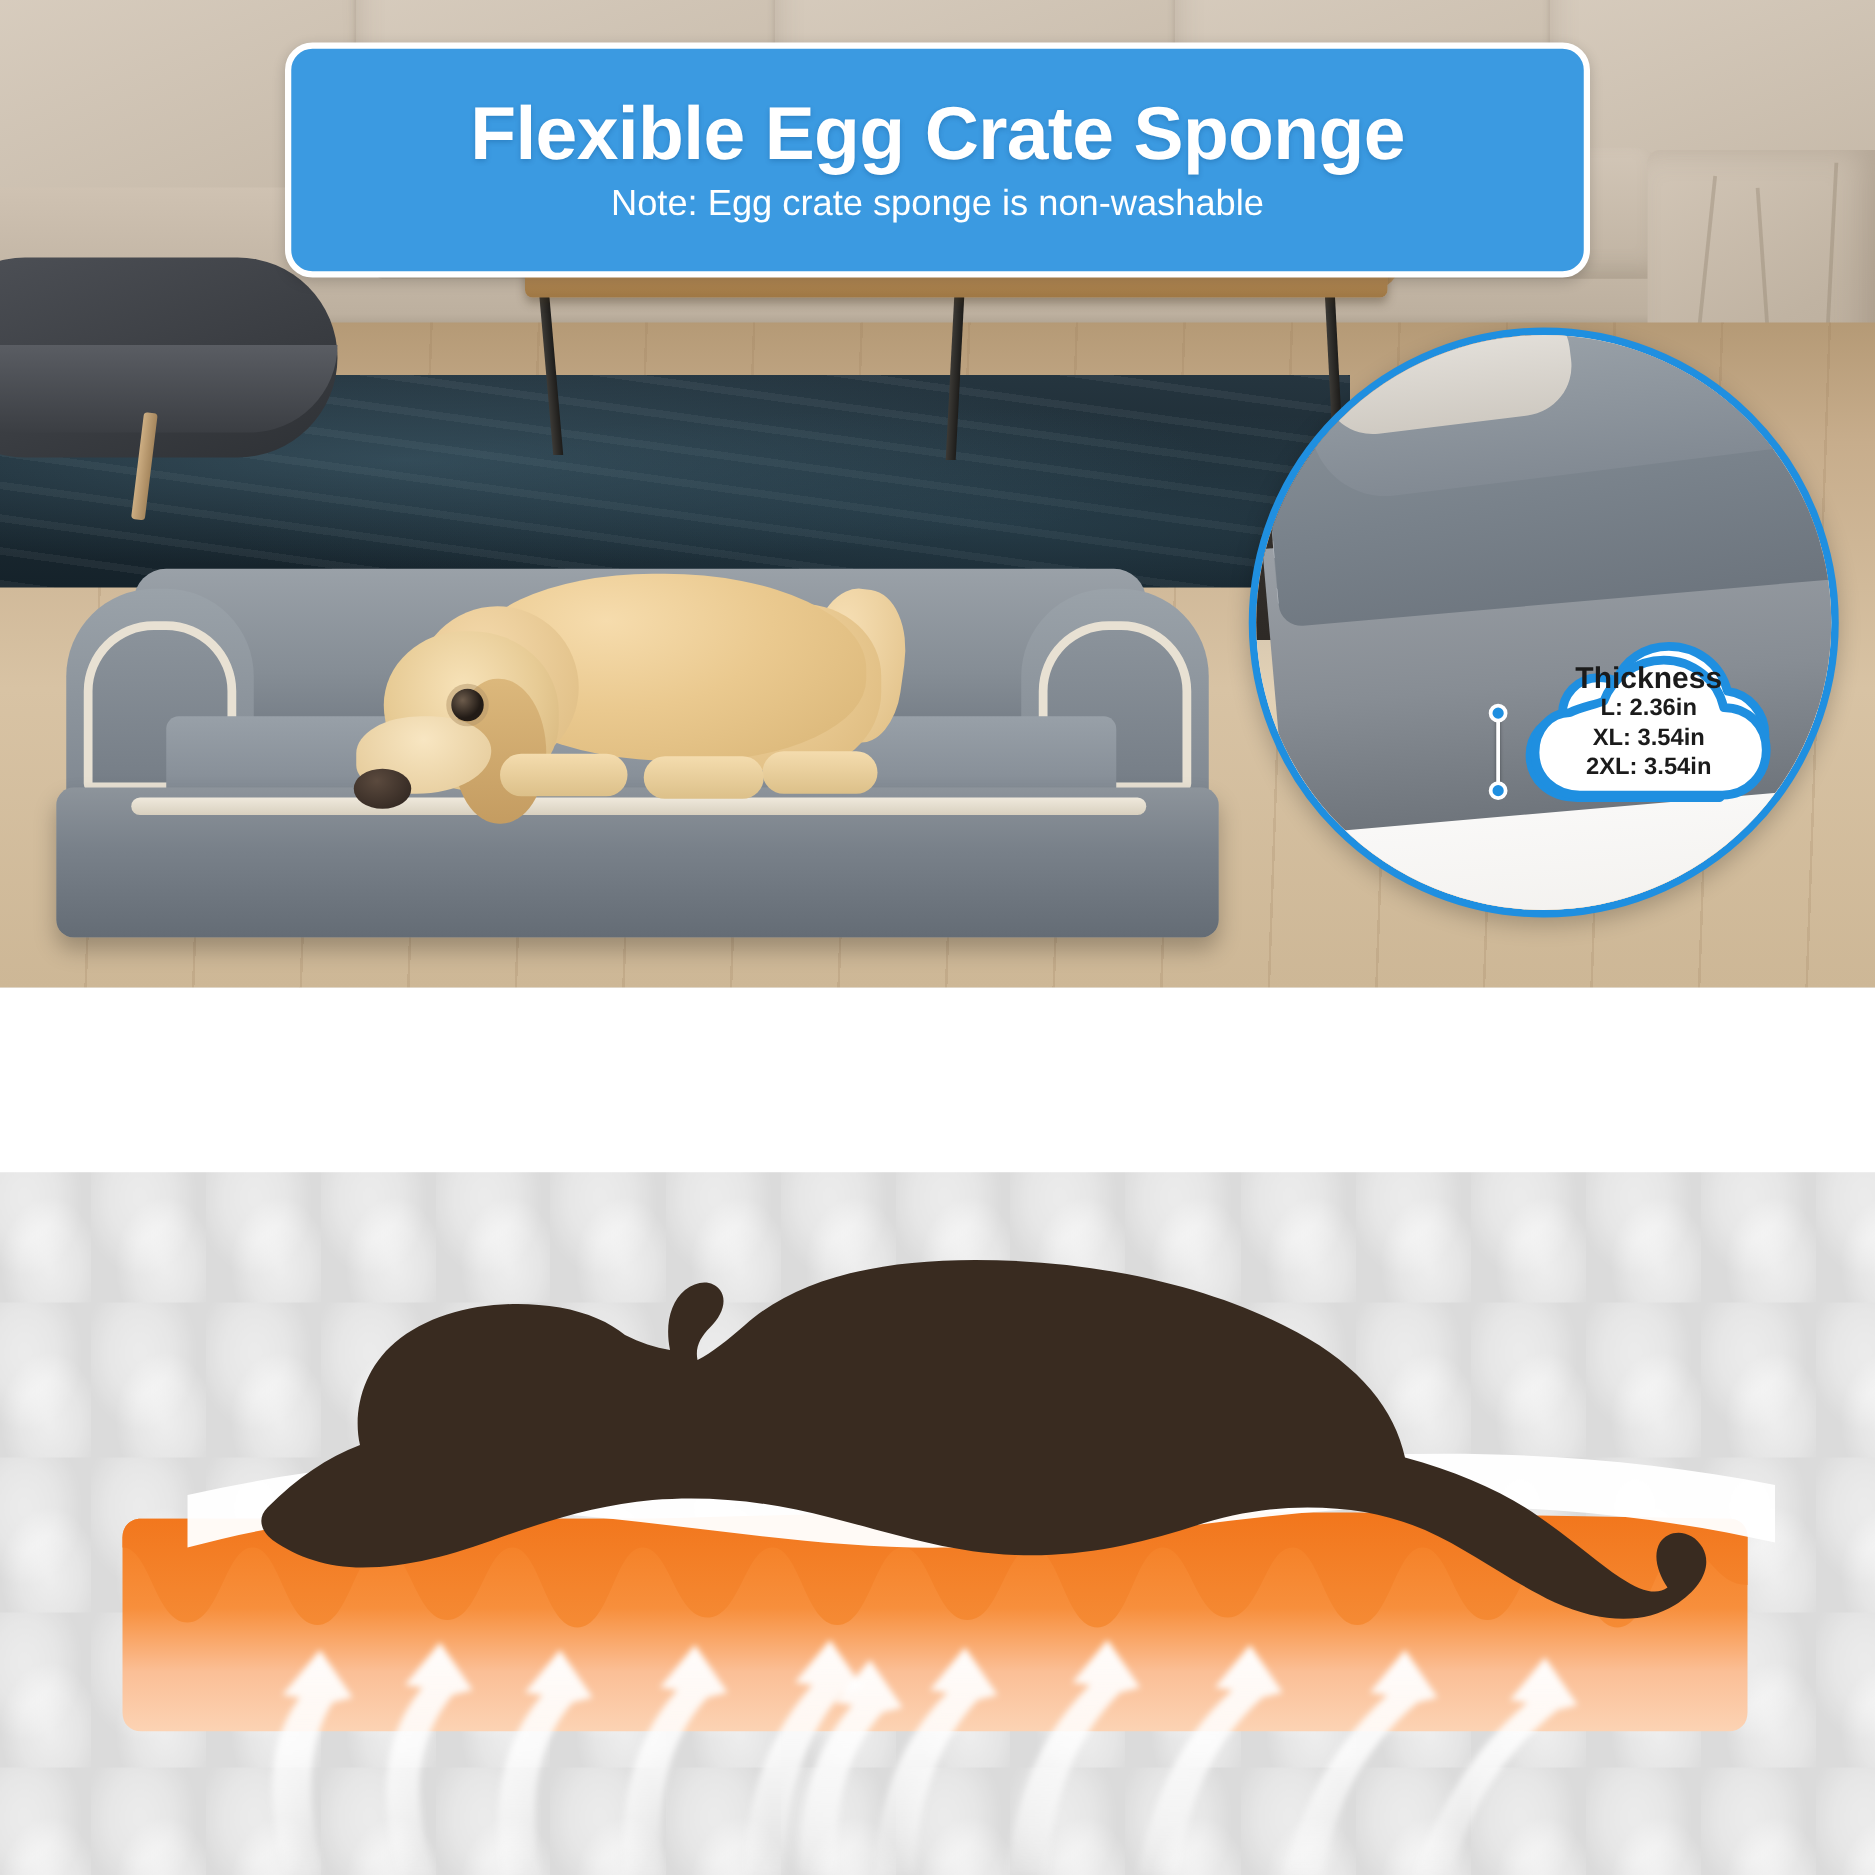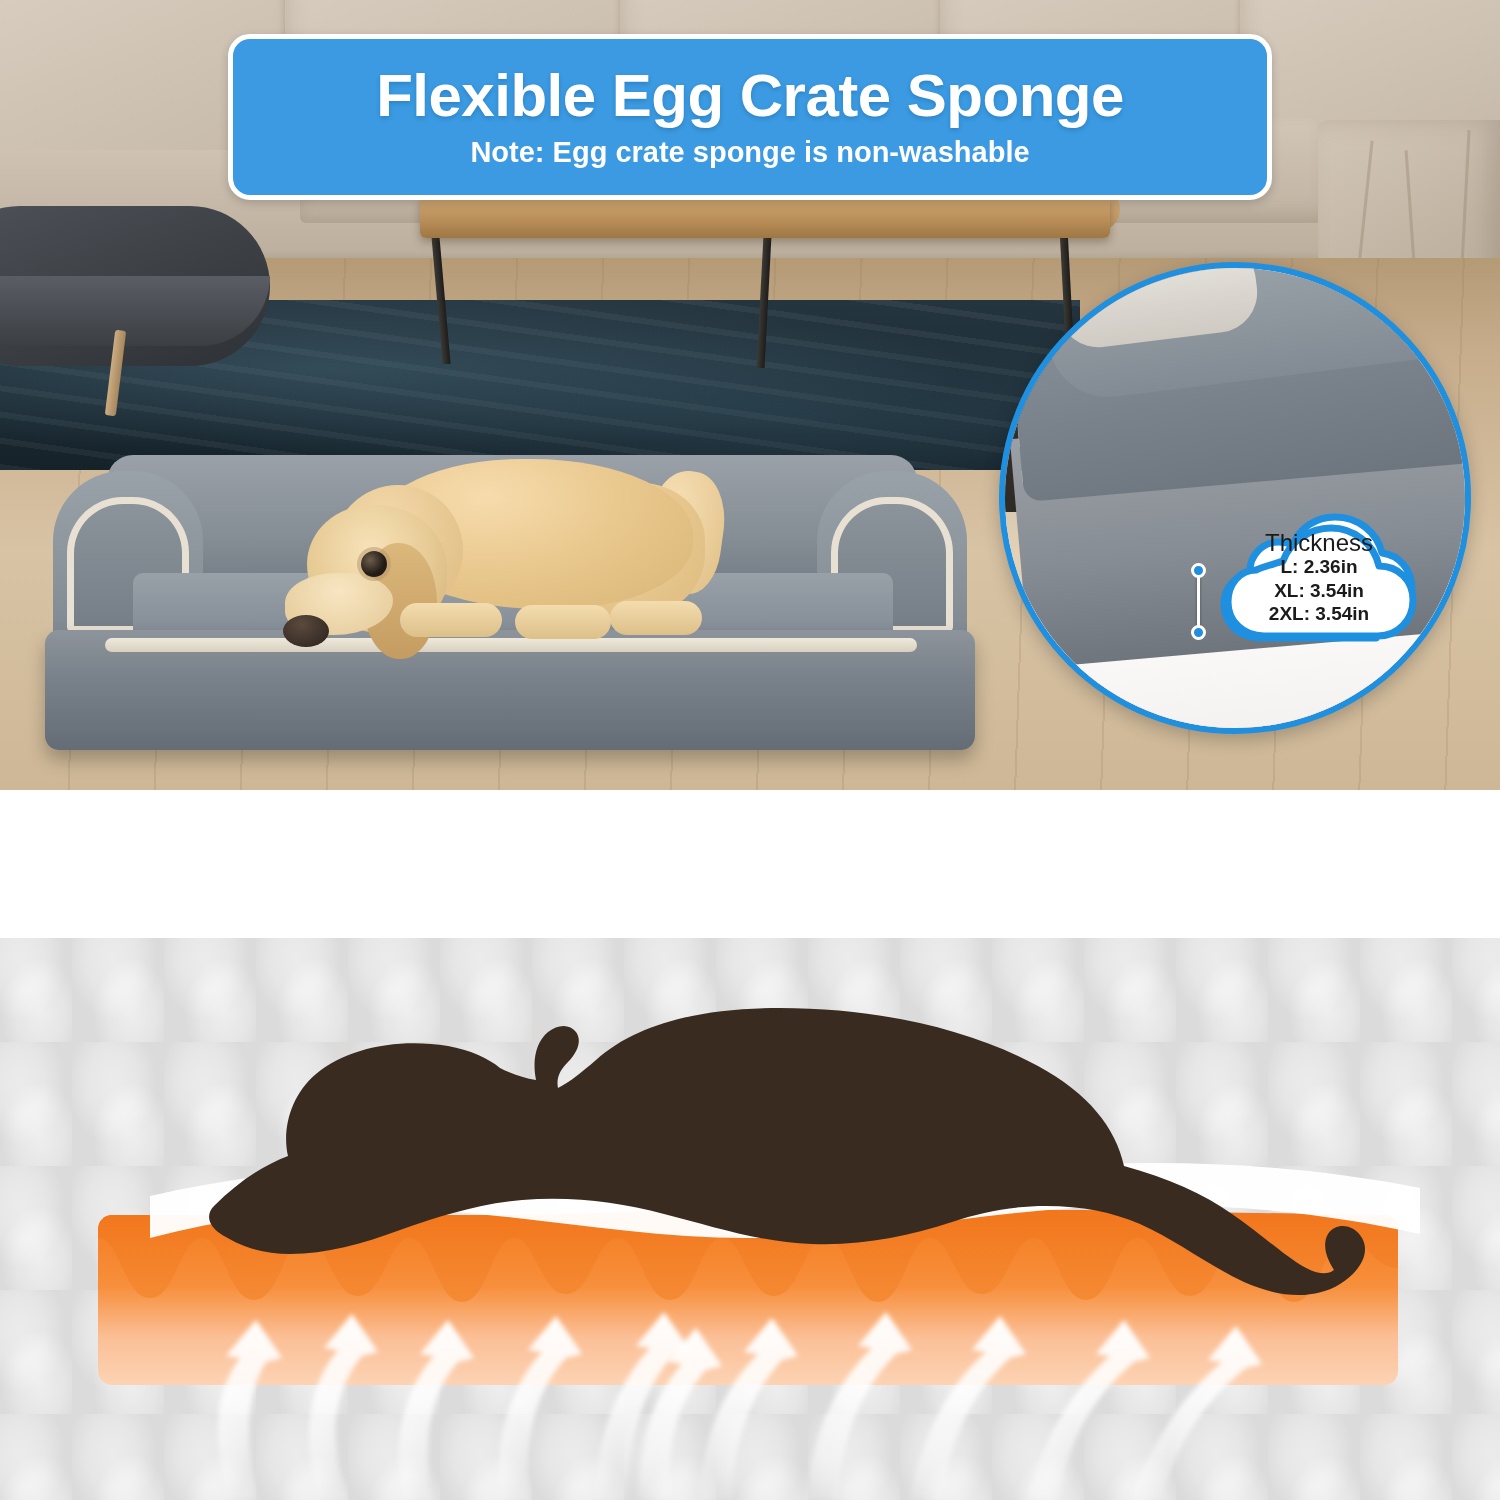--- a/index.html
+++ b/index.html
@@ -106,27 +106,27 @@
         box-shadow:0 0 0 4px rgba(180,150,105,.5);}
   .d-ear{position:absolute;left:108px;top:88px;width:74px;height:116px;border-radius:48% 52% 50% 50%;
         background:linear-gradient(180deg,#dcb87c,#c49c61);}
   .d-paw{position:absolute;height:34px;border-radius:18px;
         background:linear-gradient(180deg,#f4dcae,#dcc089);}
   .pw1{left:145px;top:148px;width:102px;}
   .pw2{left:260px;top:150px;width:96px;}
   .pw3{left:355px;top:146px;width:92px;}
 
   
-  .banner{position:absolute;left:228px;top:34px;width:1044px;height:166px;border-radius:22px;
+  .banner{position:absolute;left:228px;top:34px;width:1044px;height:188px;border-radius:22px;
         background:#3b9ae1;border:5px solid #ffffff;box-sizing:border-box;
         box-shadow:0 3px 10px rgba(0,0,0,.18);
         display:flex;flex-direction:column;align-items:center;justify-content:center;}
   .banner-title{color:#fff;font-size:60px;font-weight:bold;letter-spacing:-.5px;line-height:1.02;
         text-shadow:0 2px 4px rgba(0,60,110,.25);}
-  .banner-note{color:#ffffff;font-size:29px;margin-top:9px;font-weight:700;}
+  .banner-note{color:#ffffff;font-size:29px;margin-top:9px;font-weight:400;}
 
   
   .inset{position:absolute;left:999px;top:262px;width:472px;height:472px;border-radius:50%;
         border:6px solid #1f8fe0;box-sizing:border-box;overflow:hidden;background:#f4efe7;
         box-shadow:0 6px 18px rgba(0,0,0,.22);}
   .ins-bg{position:absolute;inset:-6px;
         background:linear-gradient(180deg,#d9cdbd 0%,#cbbda9 38%,#e3d2b6 62%,#d9c5a5 100%);}
   .ins-dark{position:absolute;left:-10px;top:-6px;width:230px;height:250px;
         background:linear-gradient(160deg,#3b3733,#2a2622);}
   .ins-cover{position:absolute;left:10px;top:14px;width:470px;height:200px;border-radius:40px 50px 18px 18px;
@@ -151,21 +151,21 @@
   .dimdot{position:absolute;width:15px;height:15px;border-radius:50%;background:#1f8fe0;
         border:3px solid #ffffff;box-sizing:border-box;left:186px;}
   .dd-top{top:295px;}
   .dd-bot{top:357px;}
 
   
   .cloud{position:absolute;left:1216px;top:512px;width:206px;height:132px;}
   .cloud svg{position:absolute;left:0;top:0;}
   .cloud-txt{position:absolute;left:0;top:0;width:206px;height:132px;
         display:flex;flex-direction:column;align-items:center;justify-content:center;}
-  .cl-title{font-size:24px;font-weight:normal;color:#1b1b1b;line-height:1.05;}
+  .cl-title{font-size:24px;font-weight:bold;color:#1b1b1b;line-height:1.05;}
   .cl-line{font-size:19px;font-weight:bold;color:#1b1b1b;line-height:1.25;}
 
   
   .caption{position:absolute;left:0;top:790px;width:1500px;height:148px;background:#ffffff;
         display:flex;flex-direction:column;align-items:center;justify-content:center;}
   .cap-line{color:#2e91e4;font-size:37px;font-weight:bold;line-height:1.42;text-align:center;}
 
   
   .diagram{position:absolute;left:0;top:938px;width:1500px;height:562px;overflow:hidden;
         background:#f2f2f2;}

